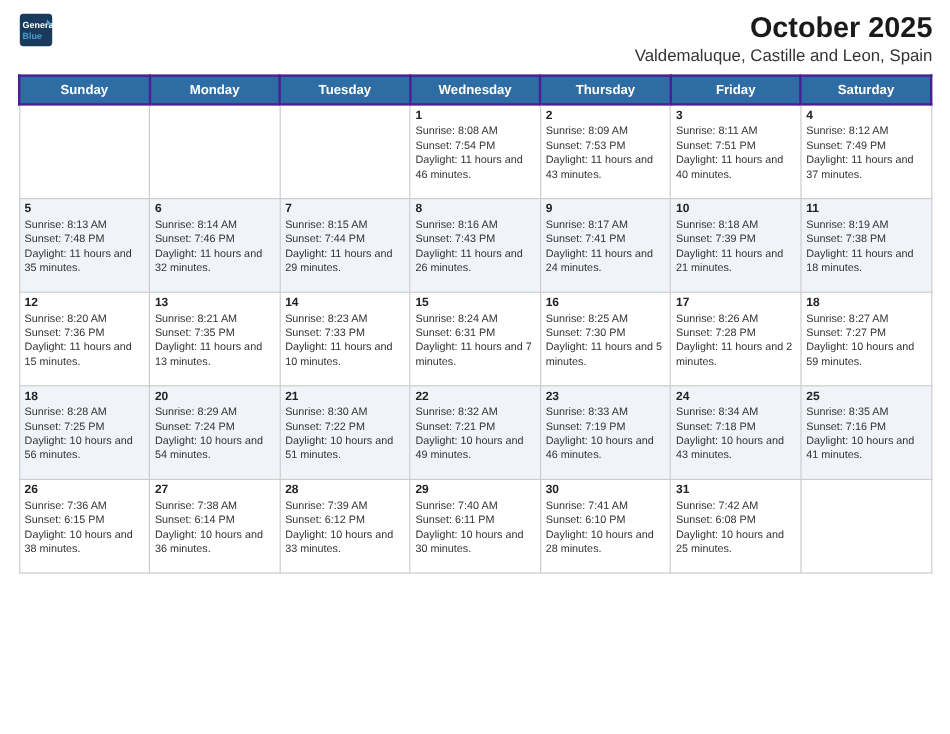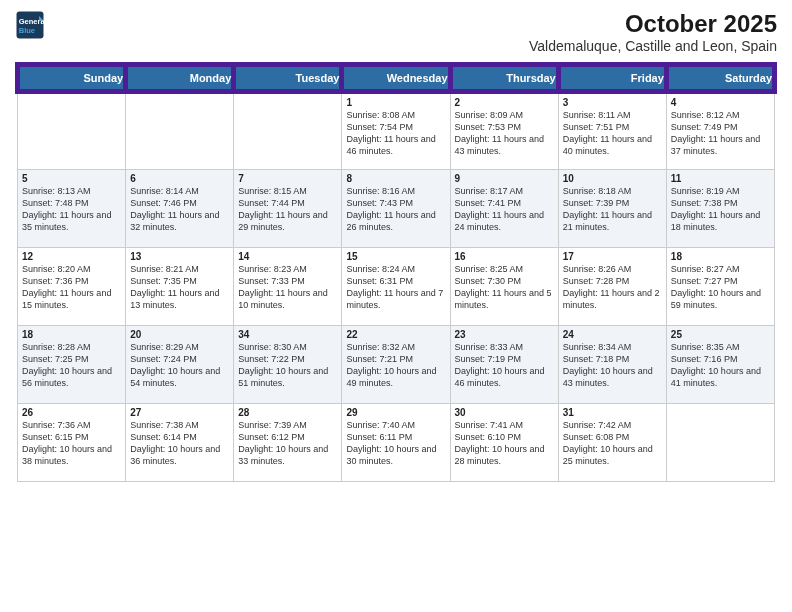--- a/index.html
+++ b/index.html
@@ -47,22 +47,22 @@
       width: 100%;
       border-collapse: collapse;
       table-layout: fixed;
     }
     thead tr th {
       background: #2e6da4;
       color: #fff;
       font-size: 11px;
       font-weight: bold;
       padding: 5px 0;
-      text-align: right;
-      border: 5px solid #4c1d95;
+      text-align: center;
+      border: 2px solid #4c1d95;
     }
     tbody tr td {
       border: 1px solid #ccc;
       vertical-align: top;
       padding: 3px 4px;
       font-size: 9.5px;
       color: #222;
       height: 78px;
     }
     tbody tr:nth-child(odd) td {
@@ -242,21 +242,21 @@
 Sunset: 7:25 PM
 Daylight: 10 hours and 56 minutes.</div>
           </td>
           <td>
             <span class="day-num">20</span>
             <div class="cell-content">Sunrise: 8:29 AM
 Sunset: 7:24 PM
 Daylight: 10 hours and 54 minutes.</div>
           </td>
           <td>
-            <span class="day-num">34</span>
+            <span class="day-num">21</span>
             <div class="cell-content">Sunrise: 8:30 AM
 Sunset: 7:22 PM
 Daylight: 10 hours and 51 minutes.</div>
           </td>
           <td>
             <span class="day-num">22</span>
             <div class="cell-content">Sunrise: 8:32 AM
 Sunset: 7:21 PM
 Daylight: 10 hours and 49 minutes.</div>
           </td>

